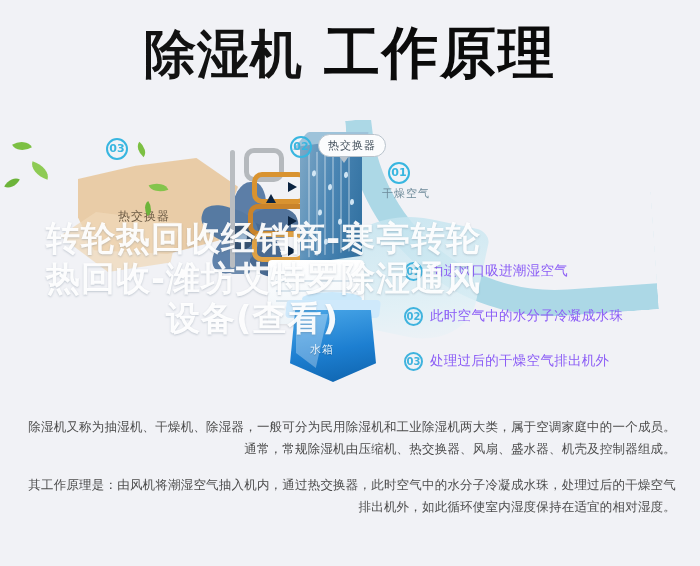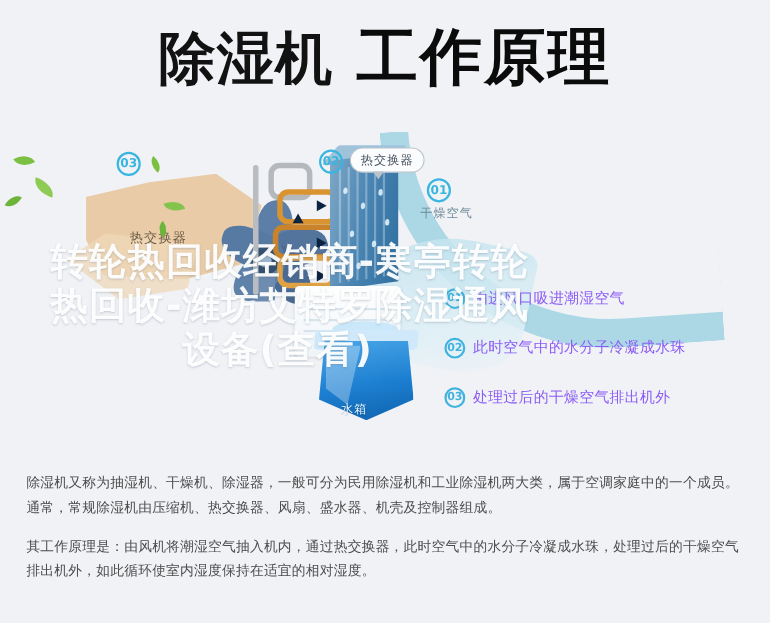--- a/index.html
+++ b/index.html
@@ -146,21 +146,21 @@
   .tank-hi {
     position:absolute; left:296px; top:194px; width:32px; height:54px;
     background:rgba(255,255,255,.30);
     clip-path:polygon(0% 0%, 100% 0%, 62% 100%, 0% 72%);
   }
   .tank-lid {
     position:absolute; left:286px; top:180px; width:94px; height:18px;
     background:#cfe9fb; border-radius:4px; transform:skewX(-6deg);
   }
   .tank-label {
-    position:absolute; left:310px; top:244px; font-size:11px; color:#eaf6ff; letter-spacing:1px;
+    position:absolute; left:310px; top:222px; font-size:11px; color:#eaf6ff; letter-spacing:1px;
     font-family:"DejaVu Sans",sans-serif; text-shadow:0 1px 1px rgba(0,0,0,.25);
   }
   .splash { position:absolute; left:302px; top:172px; width:60px; height:14px; background:#bfe4fa; border-radius:50%; opacity:.8; }
 
   
   .badge {
     position:absolute; width:22px; height:22px; border-radius:50%;
     border:2px solid #38b6e0; color:#38b6e0;
     font-size:11px; font-weight:700; line-height:18px; text-align:center;
     font-family:"DejaVu Sans",sans-serif; background:transparent;
@@ -209,21 +209,21 @@
     font-size:34px; font-weight:700; line-height:40px;
     color:rgba(255,255,255,.94);
     letter-spacing:1px;
     text-shadow:0 1px 2px rgba(90,110,130,.30);
     pointer-events:none;
   }
   .wm-l2 { display:block; }
   .wm-l3 { display:block; text-indent:120px; }
 
   
-  .copy { position:absolute; left:24px; top:428px; width:652px; }
+  .copy { position:absolute; left:24px; top:416px; width:652px;text-align:right; }
   .para {
     font-family:"DejaVu Sans","Liberation Sans",sans-serif;
     font-size:12.5px; line-height:22px; color:#4c4c4c; letter-spacing:.2px;
   }
   .para.p2 { margin-top:14px;font-family:Liberation Serif, serif; }
 </style>
 </head>
 <body>
 
 <div class="page">

